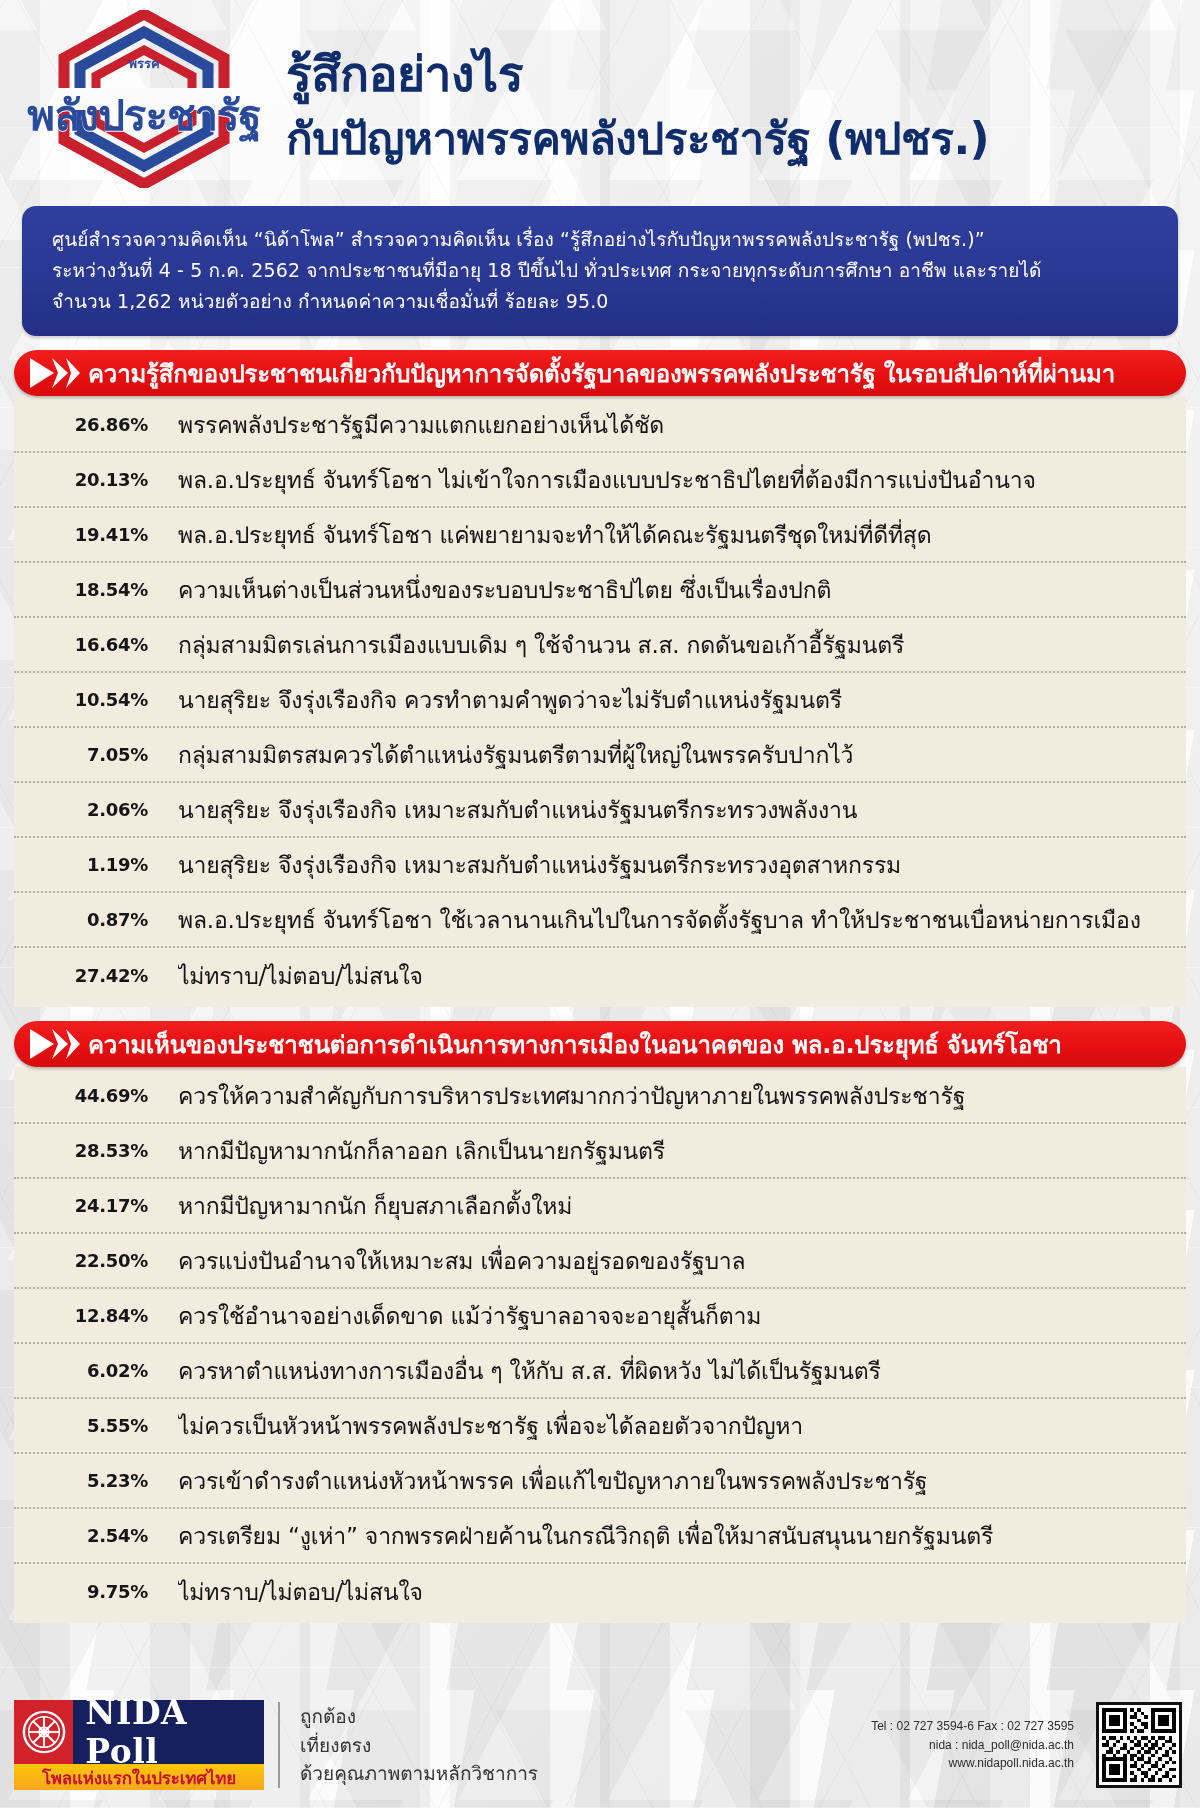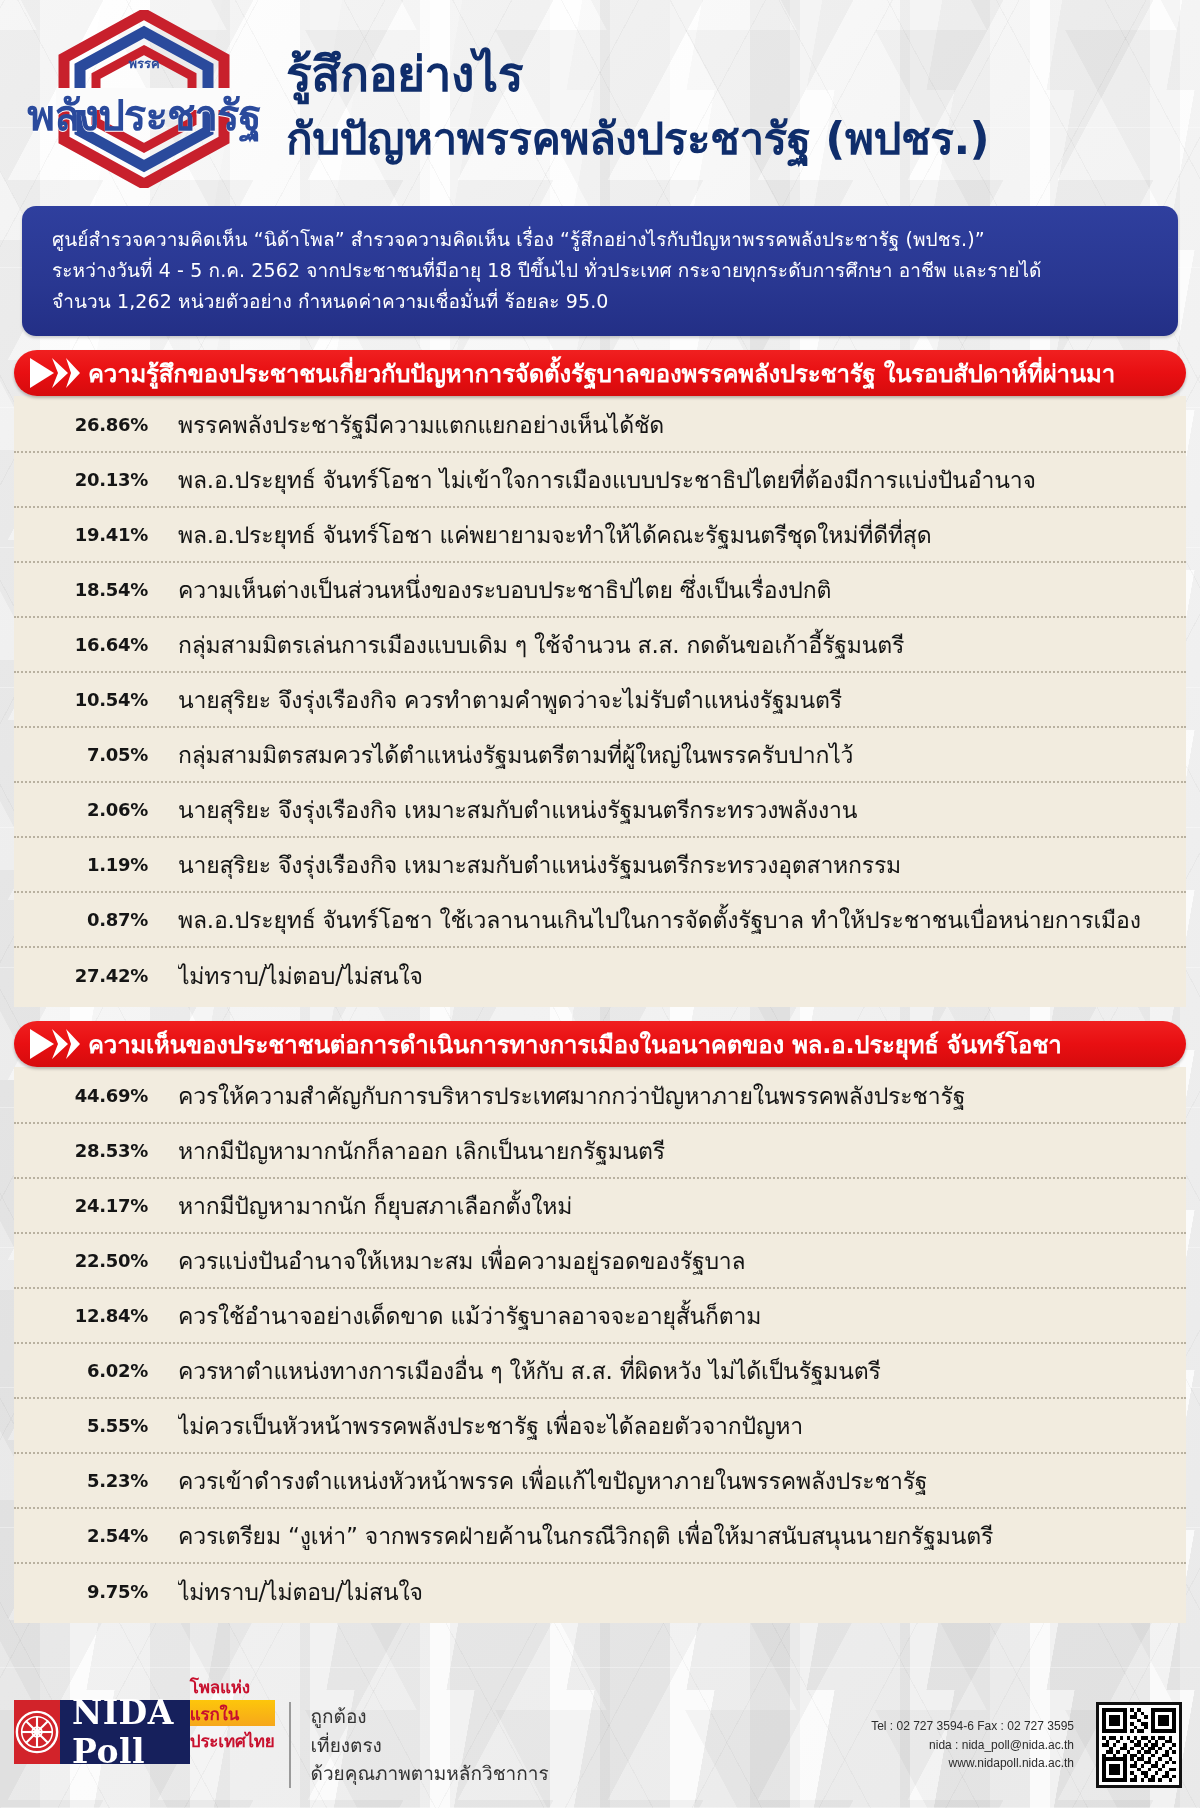--- a/index.html
+++ b/index.html
@@ -195,21 +195,21 @@
     height: 126px;
     display: flex;
     align-items: center;
     padding: 0 18px 0 14px;
     z-index: 3;
   }
   .nida-logo {
     flex: 0 0 250px;
     height: 90px;
     display: flex;
-    flex-direction: row;
+    flex-direction: column;
     justify-content: flex-end;
   }
   .nida-top {
     height: 64px;
     display: flex;
     align-items: center;
     background: #16205c;
   }
   .nida-seal-box {
     width: 62px;

